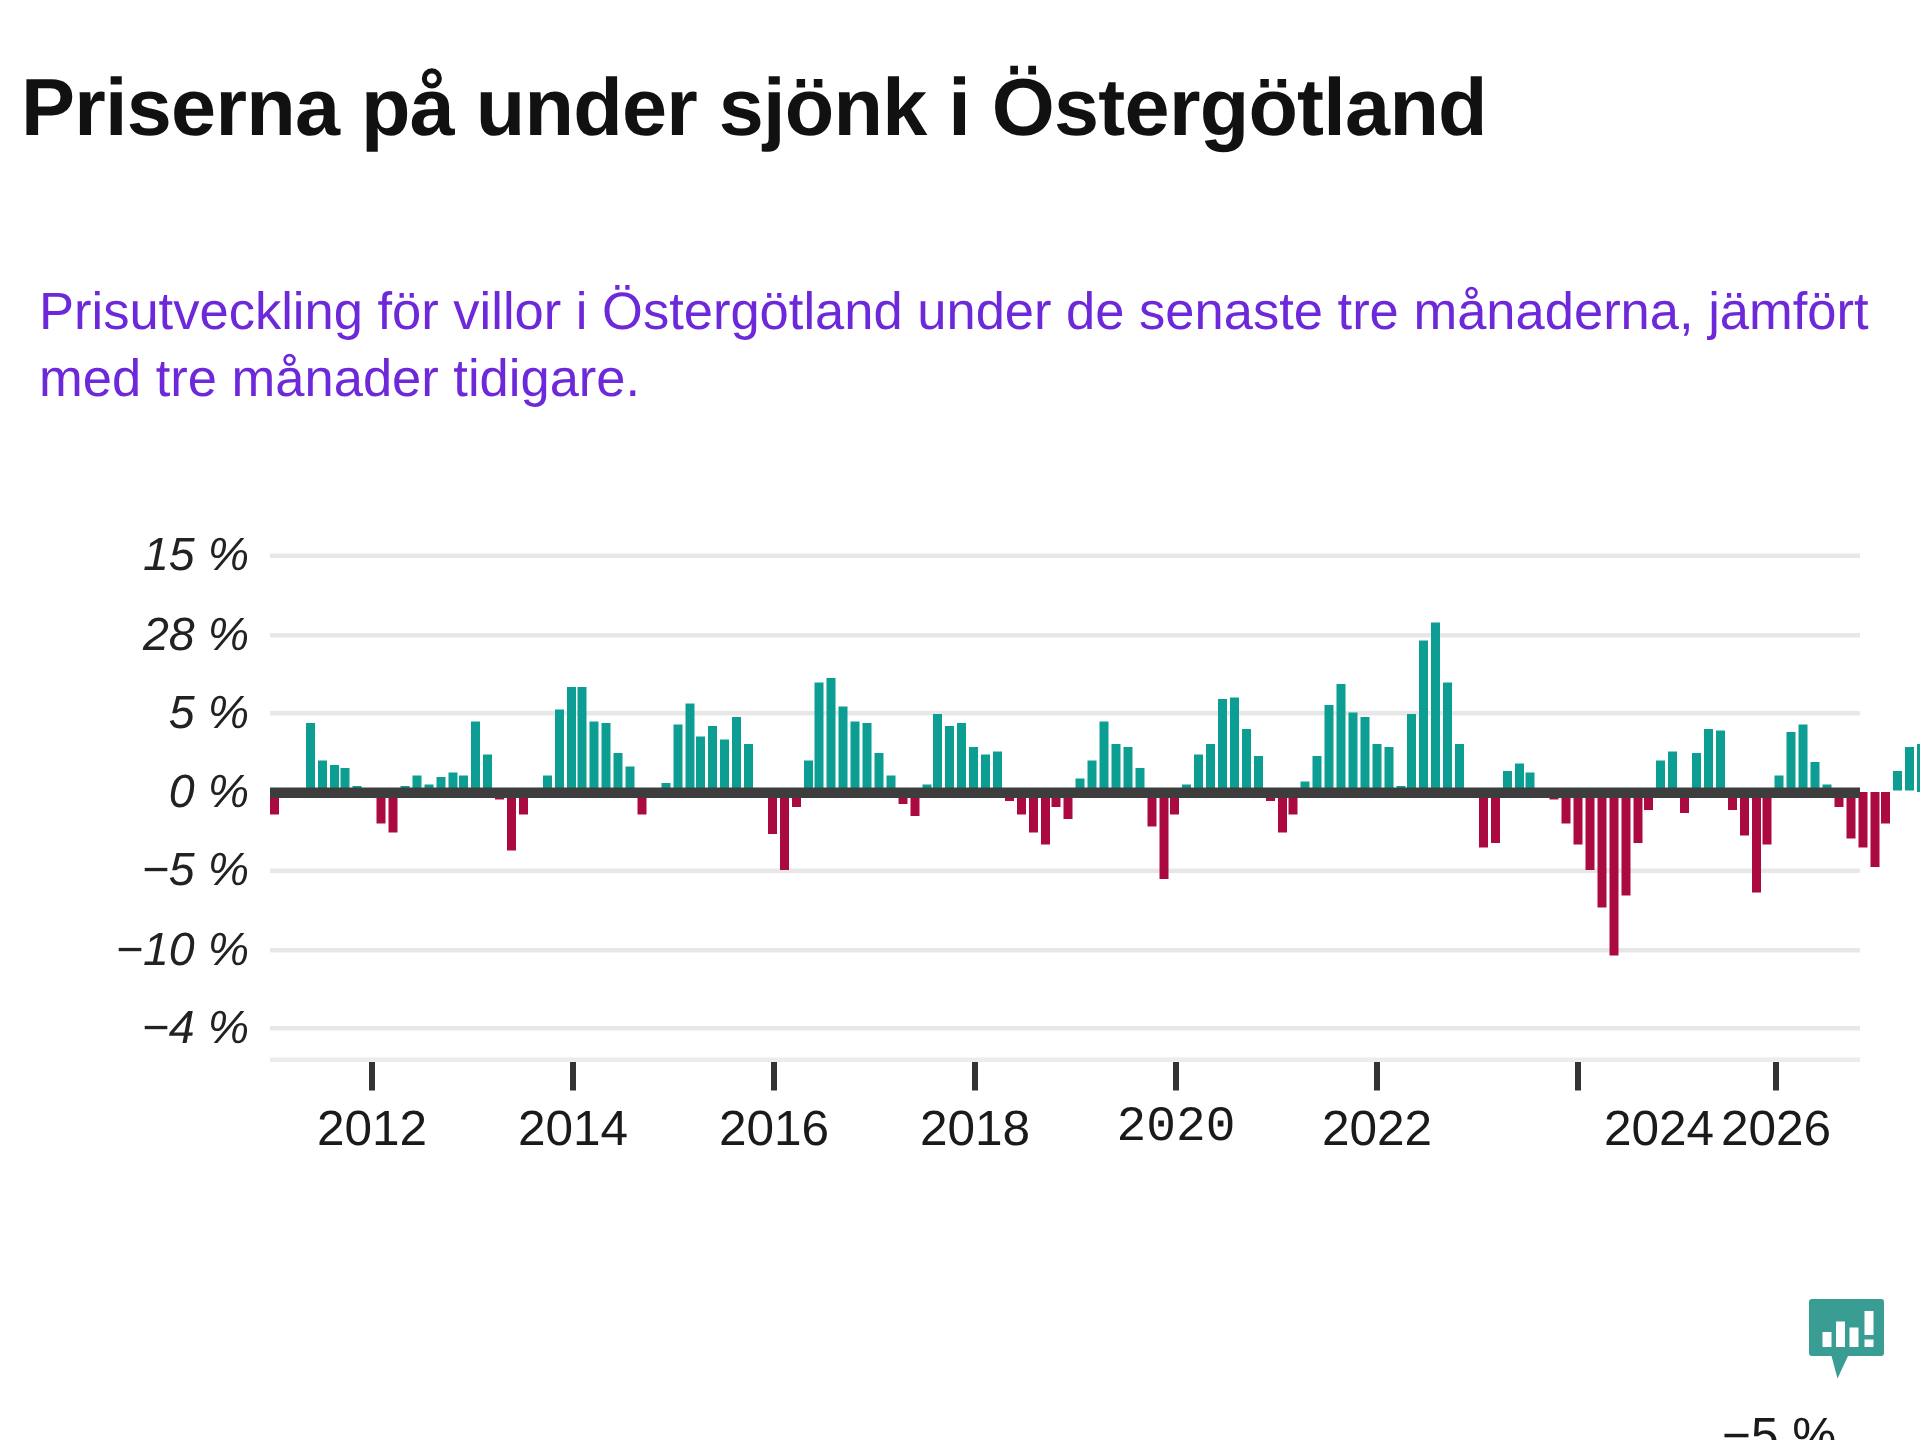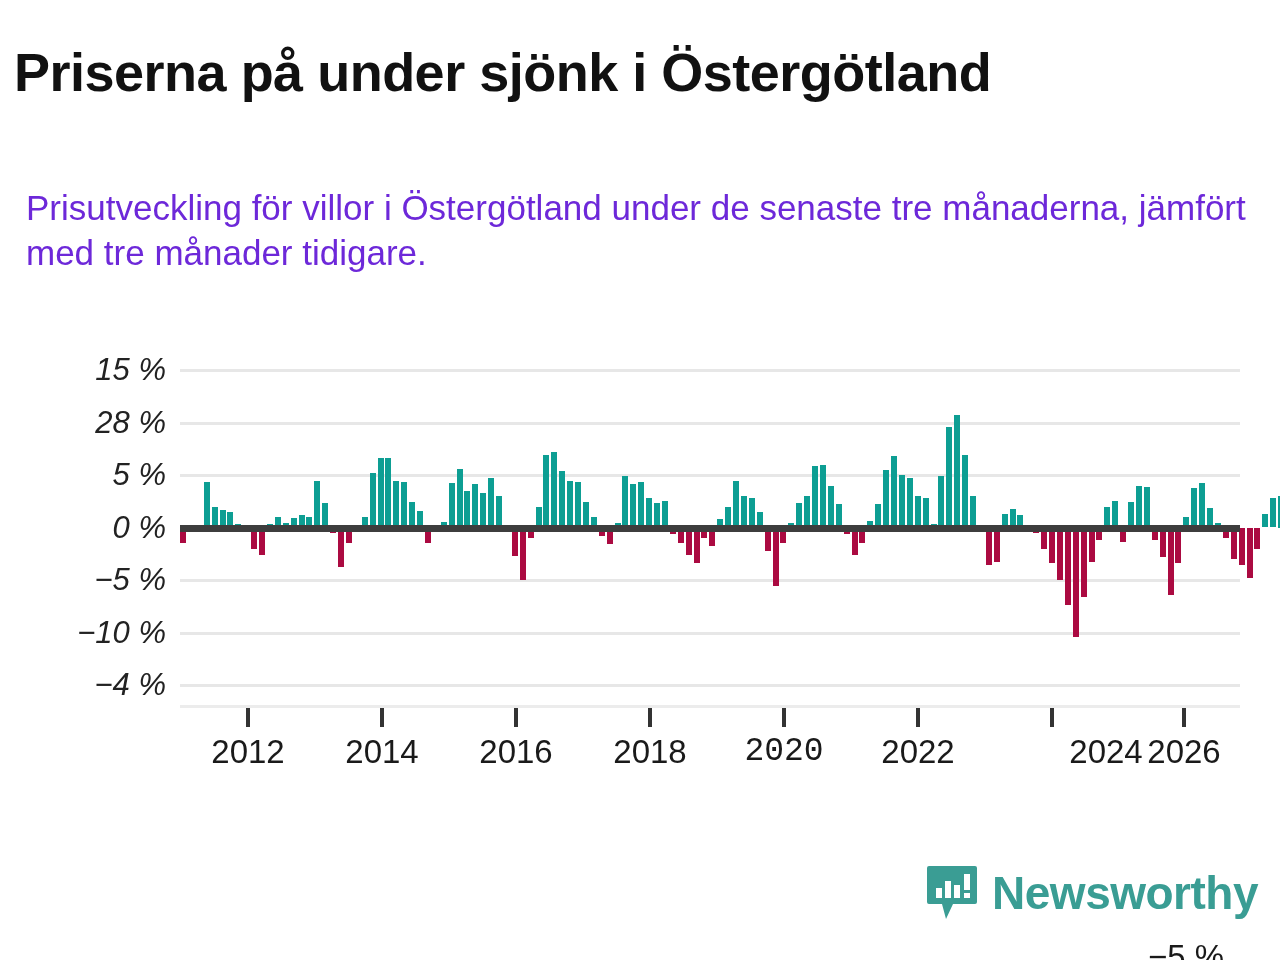--- a/index.html
+++ b/index.html
@@ -332,14 +332,13 @@
   <span class="logo-mark">
     <svg viewBox="0 0 54 58" width="54" height="58" aria-hidden="true">
       <path d="M4 2 h46 a2 2 0 0 1 2 2 v34 a2 2 0 0 1 -2 2 h-22 l-7 15 -4 -15 h-13 a2 2 0 0 1 -2 -2 v-34 a2 2 0 0 1 2 -2 z" fill="#3a9d94"></path>
       <rect x="11" y="24" width="6" height="10" fill="#ffffff"></rect>
       <rect x="20" y="17" width="6" height="17" fill="#ffffff"></rect>
       <rect x="29" y="21" width="6" height="13" fill="#ffffff"></rect>
       <rect x="39" y="10" width="6" height="16" fill="#ffffff"></rect>
       <rect x="39" y="29" width="6" height="5" fill="#ffffff"></rect>
     </svg>
   </span>
-  <span class="logo-text">Newsworthy</span>
 </div>
 
 </body></html>

